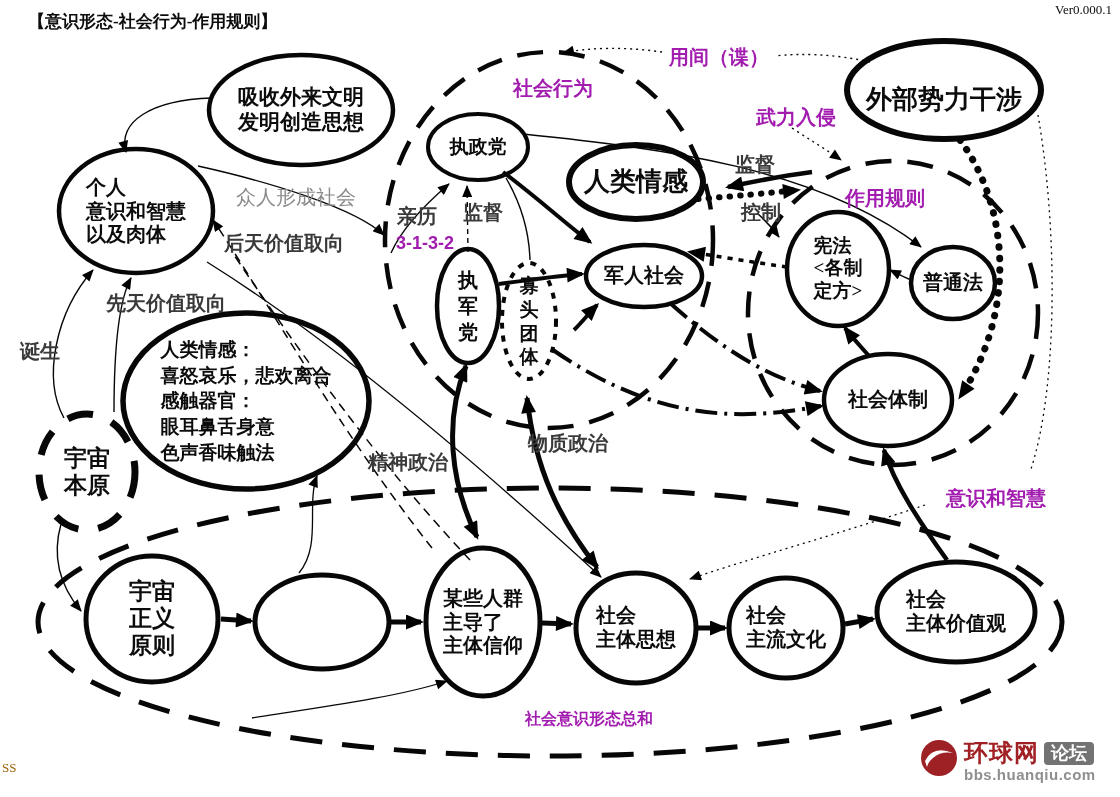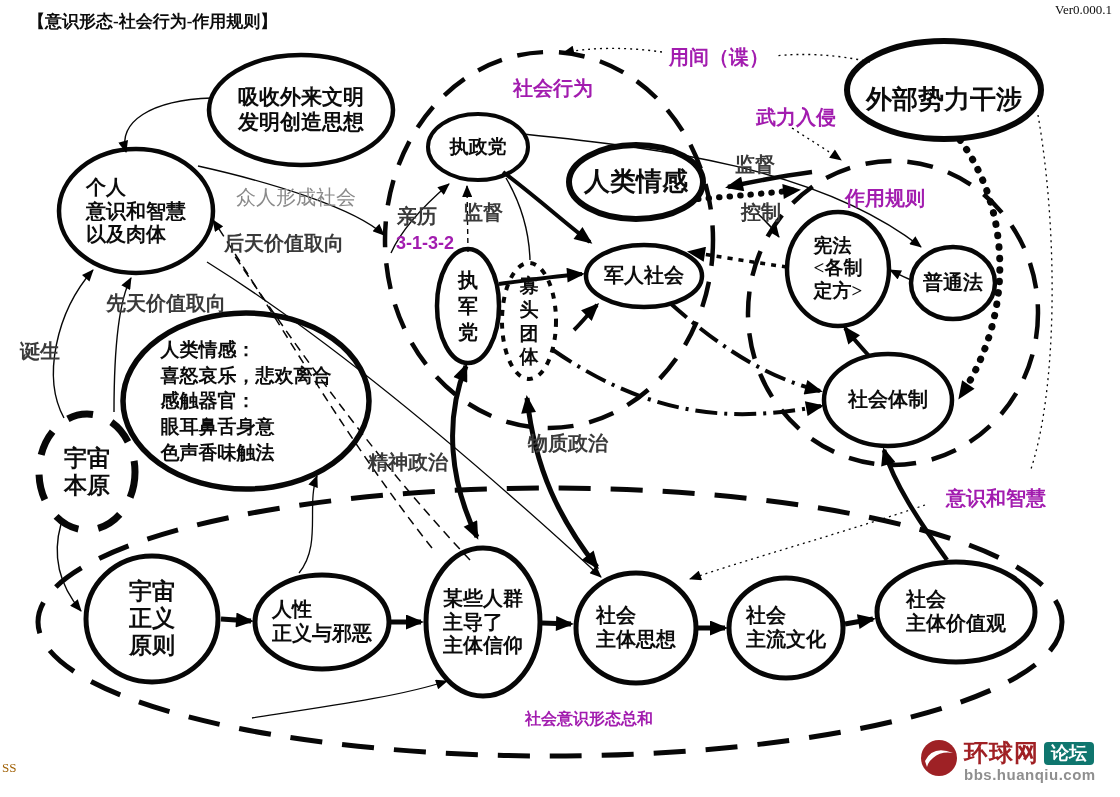--- a/index.html
+++ b/index.html
@@ -140,22 +140,20 @@
   <div class="node" style="left:246px;top:401px;font-size:19px;line-height:1.35;">人类情感：
 喜怒哀乐，悲欢离合
 感触器官：
 眼耳鼻舌身意
 色声香味触法</div>
   <div class="node" style="left:87px;top:472px;font-size:23px;">宇宙
 本原</div>
   <div class="node" style="left:152px;top:619px;font-size:23px;">宇宙
 正义
 原则</div>
-  <div class="node" style="left:322px;top:622px;font-size:20px;">人性
-正义与邪恶</div>
   <div class="node" style="left:483px;top:622px;font-size:20px;">某些人群
 主导了
 主体信仰</div>
   <div class="node" style="left:636px;top:628px;font-size:20px;">社会
 主体思想</div>
   <div class="node" style="left:786px;top:628px;font-size:20px;">社会
 主流文化</div>
   <div class="node" style="left:956px;top:612px;font-size:20px;">社会
 主体价值观</div>
 
@@ -178,19 +176,19 @@
   <div class="lbl" style="left:996px;top:498px;font-size:20px;">意识和智慧</div>
 
   <div id="logo">
     <svg width="38" height="38">
       <circle cx="19" cy="19" r="18" fill="#9e2125"></circle>
       <path d="M5,22 Q13,6 33,14 Q21,12 13,19 Q8,23 7,28 Z" fill="#ffffff"></path>
     </svg>
     <div class="txt">
       <div class="row1">
         <span class="site" style="color:#a02024;">环球网</span>
-        <span class="badge" style="background:#0f766e;">论坛</span>
+        <span class="badge" style="background:#737373;">论坛</span>
       </div>
       <div class="url" style="color:#8f8f8f;">bbs.huanqiu.com</div>
     </div>
   </div>
 
 </div>
 
 </body></html>

